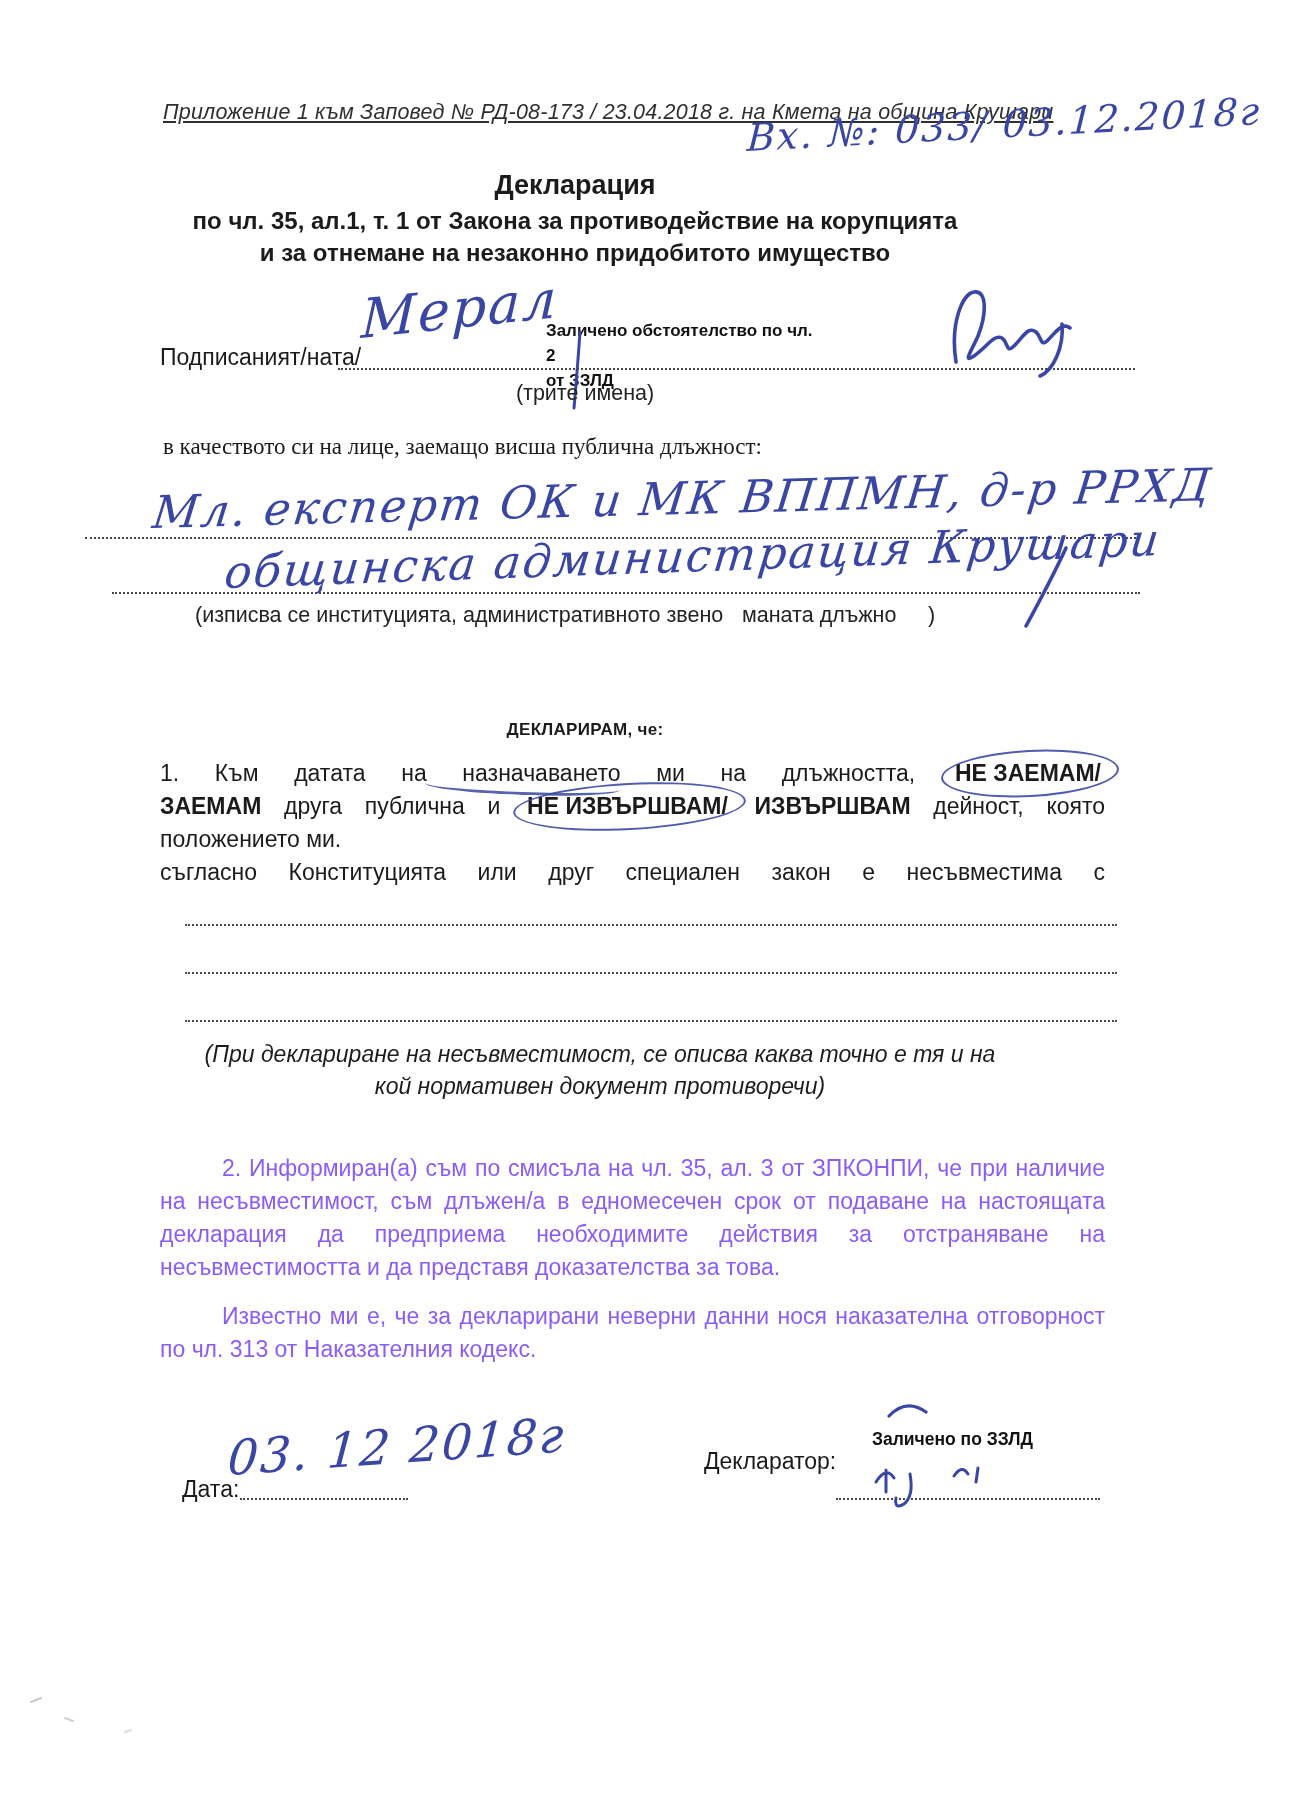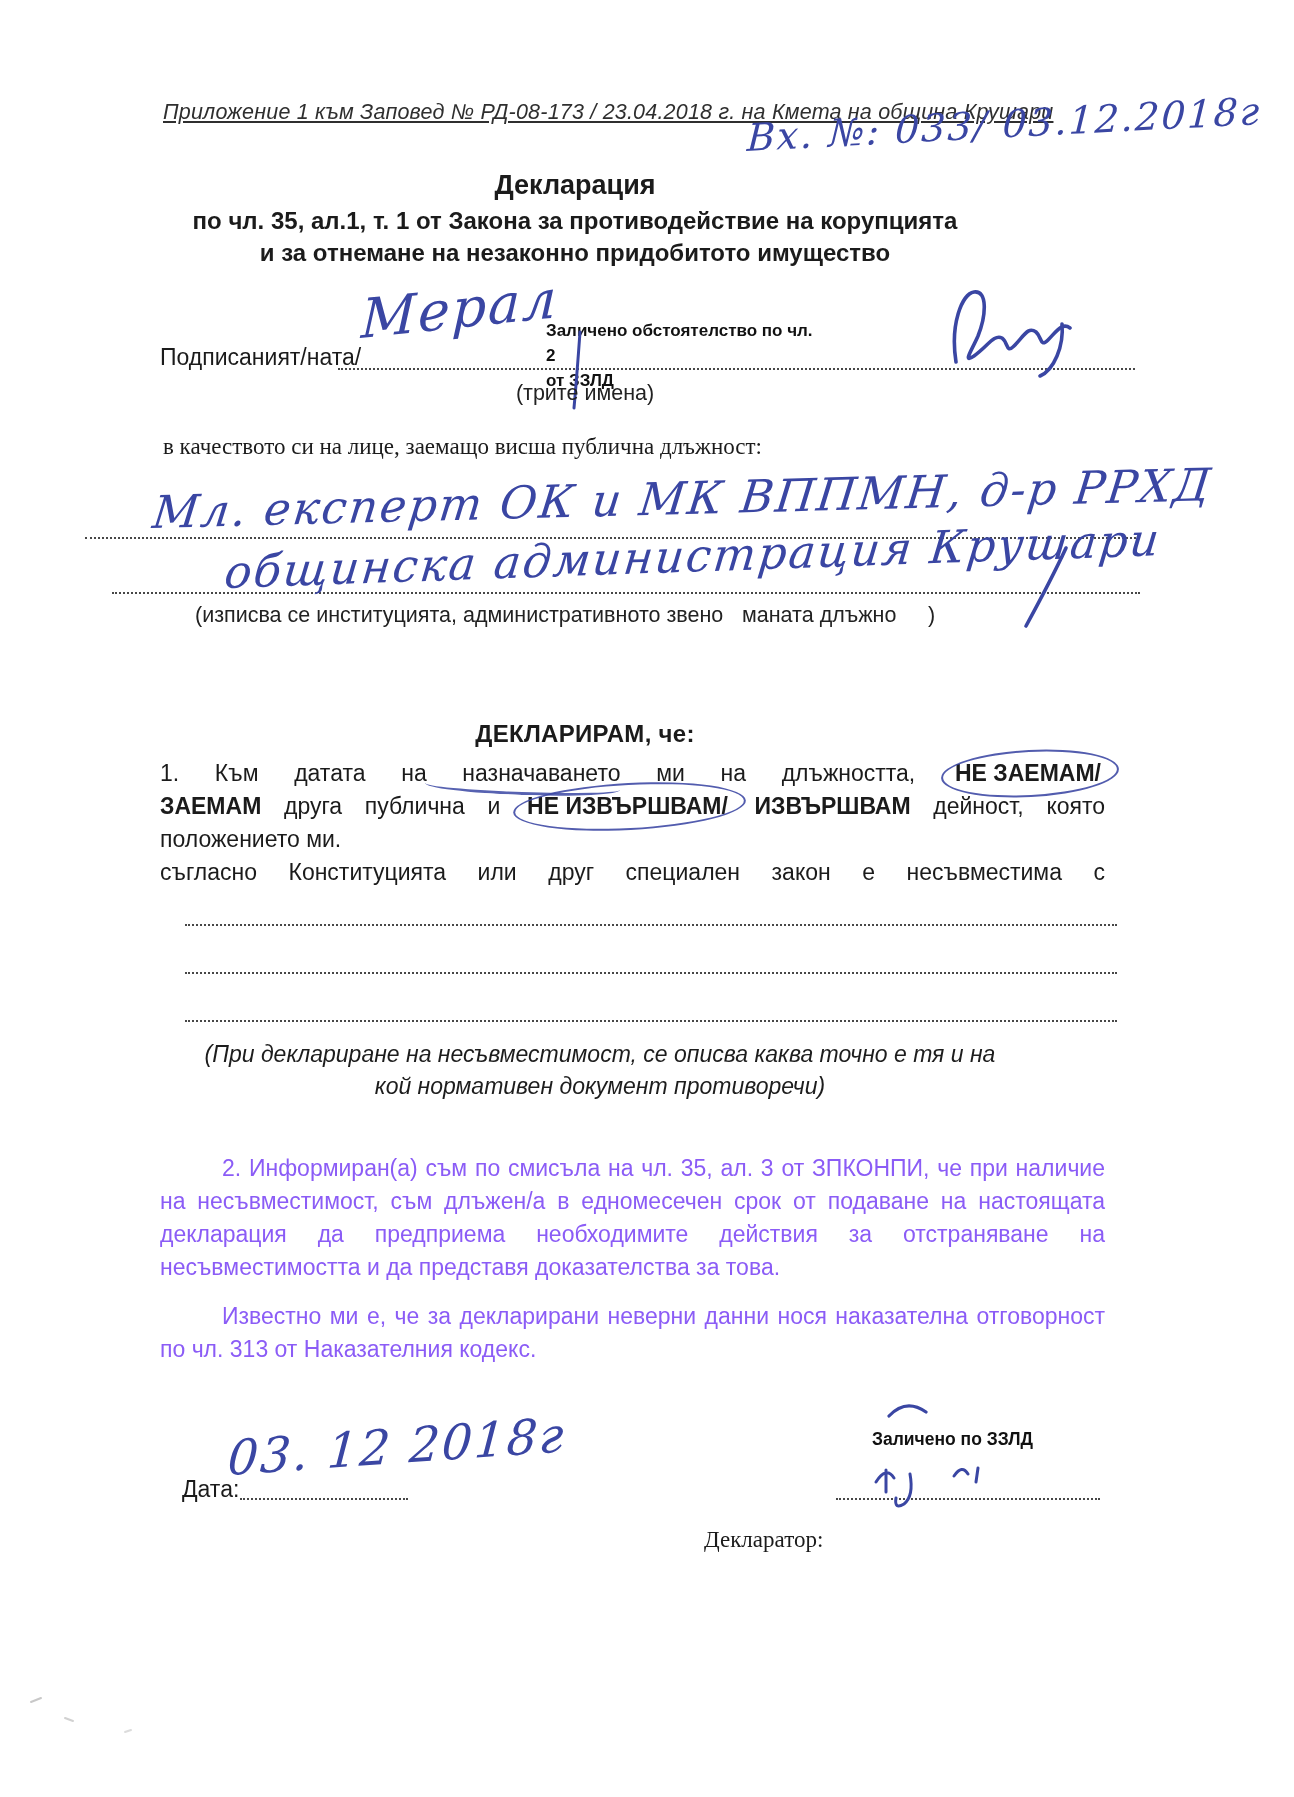--- a/index.html
+++ b/index.html
@@ -8,21 +8,21 @@
     font-family:"Liberation Sans",sans-serif;color:#1b1b1b;overflow:hidden;
   }
   .abs{position:absolute;}
   
   .hdr-note{font-style:italic;font-size:21.5px;color:#2f2f2f;text-decoration:underline;letter-spacing:.2px;white-space:nowrap;}
   .title{font-weight:bold;font-size:27px;text-align:center;}
   .subtitle{font-weight:bold;font-size:24px;text-align:center;}
   .body-txt{font-size:23px;}
   .caption{font-size:21.5px;color:#222;text-align:center;}
   .small-bold{font-size:17px;font-weight:bold;line-height:25px;color:#111;}
-  .heading{font-weight:bold;font-size:24px;text-align:center;letter-spacing:.3px;}
+  .heading{font-weight:bold;font-size:17px;text-align:center;letter-spacing:.3px;}
   .para{font-size:23px;line-height:33px;text-align:justify;color:#8b5cf6;}
   .p1line{font-size:23px;line-height:33px;white-space:nowrap;}
   .jl{text-align:justify;text-align-last:justify;white-space:normal;}
   .note-it{font-style:italic;font-size:23px;line-height:32px;text-align:center;color:#1d1d1d;}
   b.seg{font-weight:bold;}
   
   .dots{border-bottom:2.5px dotted #474747;height:22px;}
   
   .hw{
     font-family:"DejaVu Serif",serif;font-style:italic;color:#3a46a3;
@@ -120,21 +120,21 @@
 
   <svg class="abs ink-svg" style="left:886px;top:1396px;" width="44" height="24" viewBox="0 0 44 24">
     <path d="M3 20 Q20 2 40 16" stroke-width="3.2"></path>
   </svg>
   <div class="abs small-bold" style="left:872px;top:1427px;font-size:17.5px;">Заличено по ЗЗЛД</div>
 
   <div class="abs body-txt" style="left:182px;top:1476px;">Дата:</div>
   <div class="abs dots" style="left:240px;top:1476px;width:168px;"></div>
   <div class="abs hw" style="left:226px;top:1430px;font-size:48px;transform:rotate(-4deg) skewX(-8deg);">03. 12 2018г</div>
 
-  <div class="abs body-txt" style="left:704px;top:1527px;font-family:Liberation Serif, serif;">Декларатор:</div>
+  <div class="abs body-txt" style="left:704px;top:1448px;">Декларатор:</div>
   <div class="abs dots" style="left:836px;top:1476px;width:264px;"></div>
   <svg class="abs ink-svg" style="left:858px;top:1448px;" width="170" height="64" viewBox="0 0 170 64">
     <path d="M18 34 q10 -16 18 -4 m-8 -8 l0 22" stroke-width="3"></path>
     <path d="M52 26 q4 22 -6 30 q-10 6 -8 -6" stroke-width="3"></path>
     <path d="M96 28 q8 -12 14 -2 m10 -6 l-2 14" stroke-width="3"></path>
   </svg>
 
   <svg class="abs gray-svg" style="left:25px;top:1688px;" width="120" height="50" viewBox="0 0 120 50">
     <path d="M6 14 l10 -4" stroke-width="2" opacity="0.55"></path>
     <path d="M40 30 l8 3" stroke-width="2" opacity="0.45"></path>

